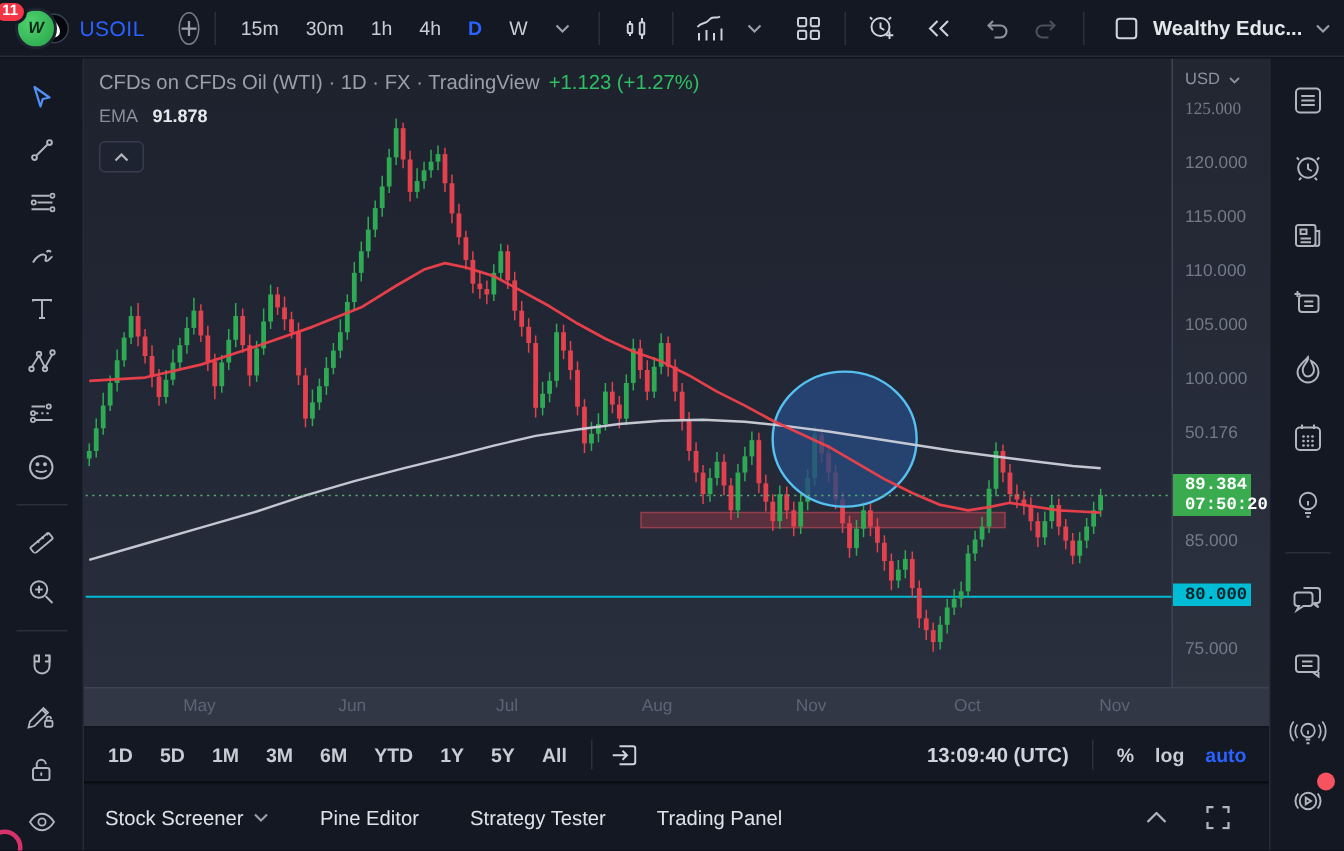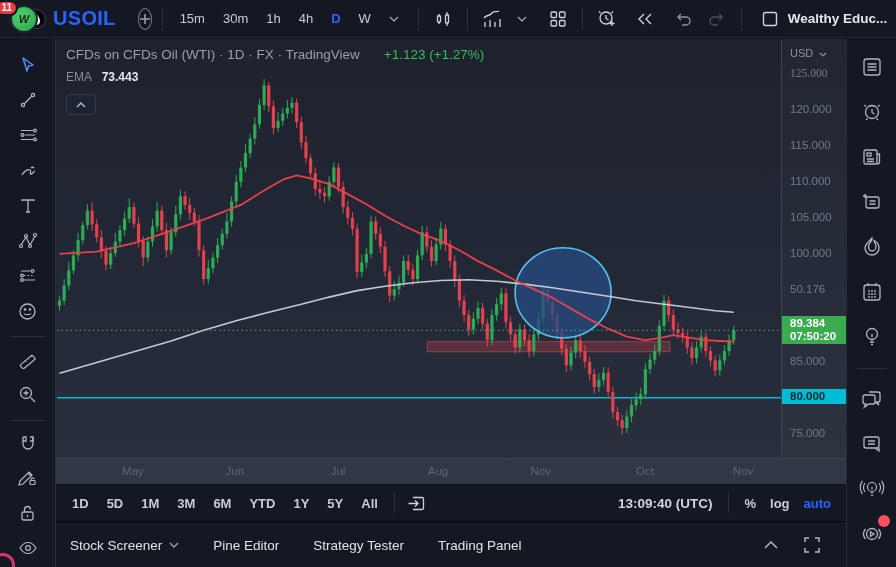--- a/index.html
+++ b/index.html
@@ -14,21 +14,21 @@
   .logo-wrap { position:relative; width:34px; height:32px; margin-left:2px; }
   .logo { position:absolute; left:0; top:2px; width:28px; height:28px; border-radius:50%;
     background:radial-gradient(circle at 35% 35%, #4fd170, #27a447); border:2px solid #1d2430;
     display:flex; align-items:center; justify-content:center; color:#0c2916; font-weight:bold; font-size:11px; font-style:italic; }
   .badge { position:absolute; right:-8px; top:-3px; min-width:18px; height:16px; border-radius:9px;
     background:#f23645; color:#fff; font-size:10px; font-weight:bold; display:flex; align-items:center;
     justify-content:center; padding:0 4px; border:2px solid #141823; }
   .symbol-group { display:flex; align-items:center; gap:7px; margin-left:16px; cursor:pointer; }
   .oil-circ { width:20px; height:20px; border-radius:50%; background:#05070c; border:1px solid #3a4150;
     display:flex; align-items:center; justify-content:center; }
-  .symbol { color:#2962ff; font-weight:bold; font-size:20px; letter-spacing:.3px; }
+  .symbol { color:#2962ff; font-weight:normal; font-size:14px; letter-spacing:.3px; }
   .plus-circ { width:22px; height:22px; border-radius:50%; border:1.6px solid #777e8c; margin-left:22px;
     display:flex; align-items:center; justify-content:center; color:#9aa0ac; }
   .tf-row { display:flex; align-items:center; gap:4px; }
   .tf { padding:4px 7px; font-size:13px; color:#c8ccd4; border-radius:4px; cursor:pointer; }
   .tf.active { color:#2962ff; font-weight:bold; }
   .icon-btn { width:28px; height:28px; display:flex; align-items:center; justify-content:center;
     border-radius:4px; cursor:pointer; flex:0 0 auto; }
   .chev { display:flex; align-items:center; margin-left:2px; }
   .account { display:flex; align-items:center; gap:9px; margin-left:auto; padding-right:4px; }
   .account-name { font-size:13.5px; color:#e3e6eb; font-weight:bold; white-space:nowrap; }
@@ -54,32 +54,32 @@
 
   
   .main { position:absolute; left:56px; top:39px; width:790px; height:528px; }
   .chart-region { position:absolute; left:0; top:0; width:790px; height:445px;
     background:linear-gradient(180deg,#1e222d 0%, #232837 55%, #2b303e 100%); overflow:hidden; }
   #plot { position:absolute; left:1px; top:0; width:725px; height:420px; }
   .price-axis { position:absolute; right:0; top:0; width:65px; height:419px;
     border-left:1px solid #3d4454; background:rgba(255,255,255,0.02); z-index:5; }
   .pa-usd { position:absolute; left:8px; top:8px; font-size:11px; color:#8b92a0; cursor:pointer; }
   .pa-tick { position:absolute; left:8px; height:14px; font-size:11.5px; color:#737a88; }
-  .pa-label { position:absolute; left:0; width:64px; text-align:left; padding:1px 0 1px 8px;
-    font-size:11.5px; font-weight:bold; line-height:13px; z-index:6; }
+  .pa-label { position:absolute; left:0; width:52px; text-align:left; padding:1px 0 1px 8px;
+    font-size:11.5px; font-weight:bold; line-height:13px; z-index:6;font-family:Liberation Mono, monospace; }
   .pa-label.last { background:#3aab4e; color:#fff; }
   .pa-label.cyan { background:#00bcd4; color:#07222a; }
   .time-axis { position:absolute; left:0; bottom:0; width:860px; height:26px; background:#313744;
     border-top:1px solid #3d4454; z-index:7; }
   .ta-month { position:absolute; top:6px; font-size:11.5px; color:#5d6575; transform:translateX(-50%); }
   .ta-gear { position:absolute; right:22px; top:4px; cursor:pointer; }
 
   .legend { position:absolute; left:10px; top:8px; z-index:10; }
   .legend-title-row { font-size:13.5px; color:#9b9fa9; white-space:nowrap; cursor:pointer; }
-  .legend-change { color:#2fbf63; margin-left:24px; }
+  .legend-change { color:#2fbf63; margin-left:6px; }
   .ema-row { margin-top:8px; font-size:12px; color:#878d99; cursor:pointer; }
   .ema-row .val { margin-left:7px; font-weight:bold; }
   .ema1 .val { color:#f23645; }
   .ema2 .val { color:#e6e9ee; }
   .collapse-btn { margin-top:10px; width:30px; height:21px; background:#1d2330; border:1px solid #363c4e;
     border-radius:4px; display:flex; align-items:center; justify-content:center; cursor:pointer; }
 
   
   .btoolbar { position:absolute; left:0; top:446px; width:790px; height:37px; background:#141823;
     border-bottom:1px solid #06080d; display:flex; align-items:center; padding:0 8px; z-index:8; }
@@ -694,21 +694,21 @@
           <polyline points="2.5,214.9 39.7,212.7 76.9,204.1 114.1,191.8 151.3,178.9 183.9,165.9 207.1,151.5 225.7,140.7 239.7,136.4 253.6,139.3 272.2,145.1 290.8,155.1 309.4,165.2 328.0,176.7 346.6,186.8 365.2,195.4 383.8,201.9 402.4,211.3 421.0,222.1 439.6,231.4 458.2,241.5 476.8,250.1 495.4,258.8 514.0,269.6 532.6,280.4 551.2,289.7 569.8,297.6 588.4,301.2 602.4,299.1 616.3,296.2 630.3,298.4 648.9,301.2 662.8,302.0 676.8,302.7" fill="none" stroke="#f0404b" stroke-width="1.8" stroke-linejoin="round" opacity="0.95"></polyline>
           <line x1="0" x2="725" y1="291.2754520000001" y2="291.2754520000001" stroke="#5aa86f" stroke-width="1" stroke-dasharray="1.5,3"></line>
         </svg>
 
       <div class="legend">
         <div class="legend-title-row">
           <span>CFDs on CFDs Oil (WTI) · 1D · FX  · TradingView</span><span class="legend-change">+1.123 (+1.27%)</span>
         </div>
         <div class="ema-row ema2">
           <span>EMA</span>
-          <span class="val">73.443</span>
+          <span class="val">91.878</span>
         </div>
         <div class="collapse-btn">
           <svg class="ic" width="10" height="6" viewBox="0 0 10 6">
               <path d="M1 5l4-4 4 4" stroke="#b2b5be" stroke-width="1.5" fill="none"></path>
             </svg>
         </div>
       </div>
 
       <div class="price-axis">
         <div class="pa-usd">

